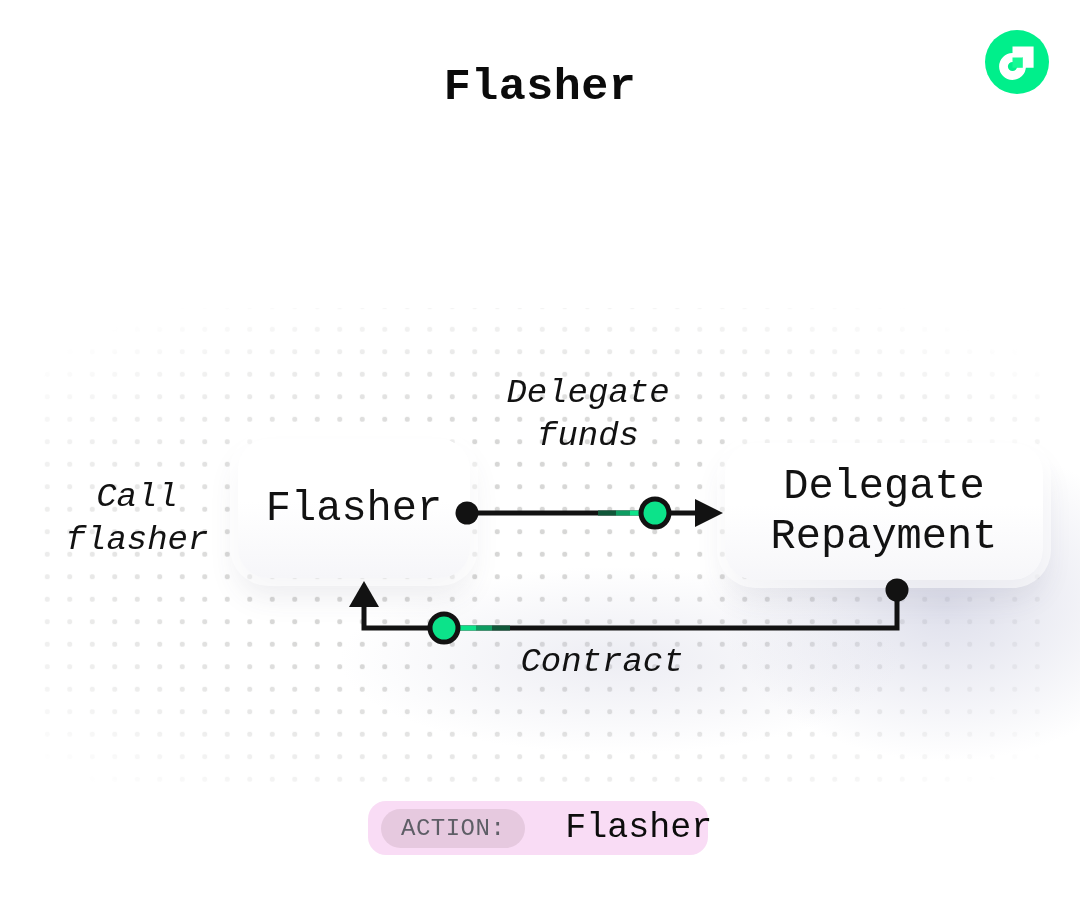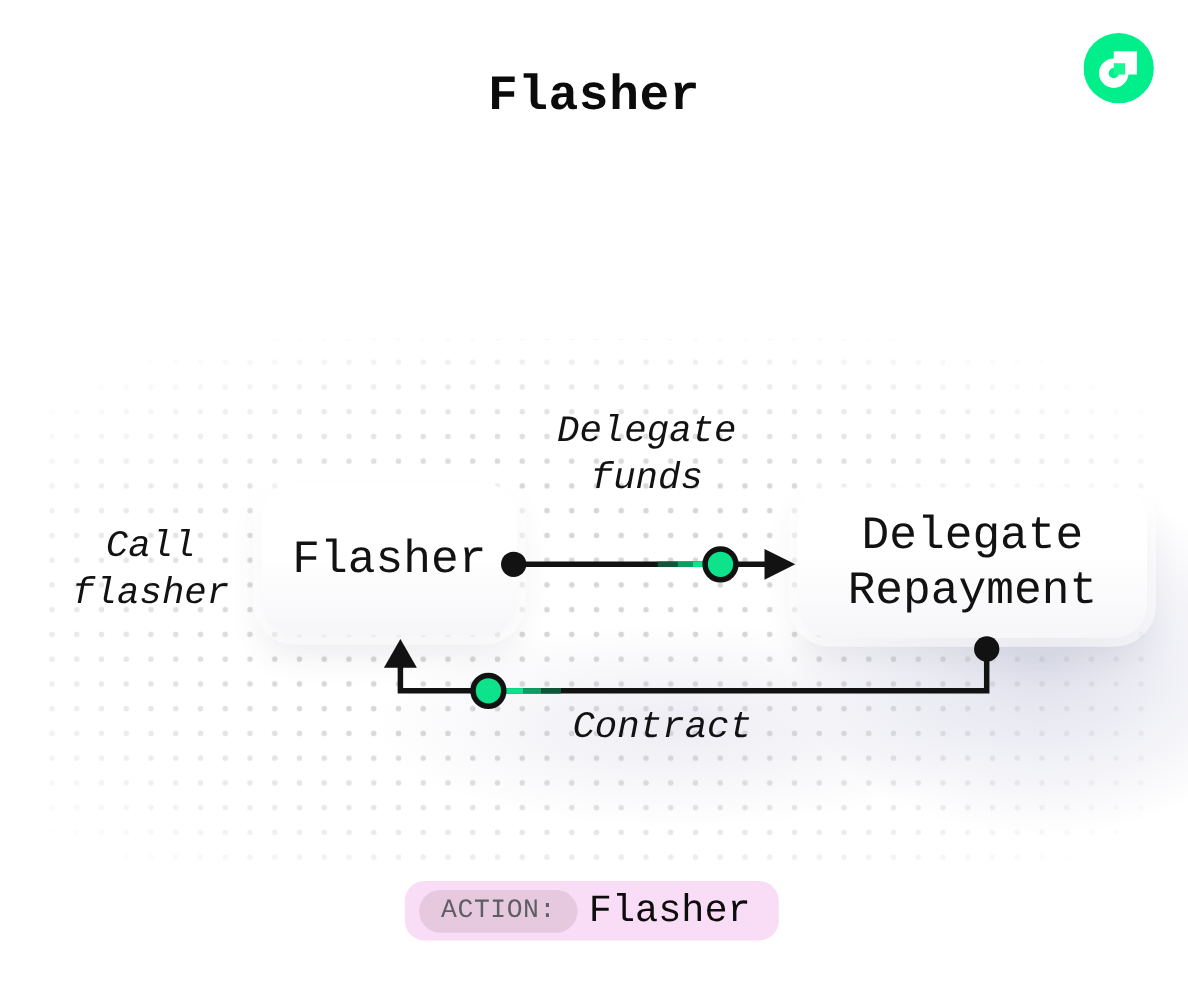--- a/index.html
+++ b/index.html
@@ -51,21 +51,21 @@
   }
   .lbl-delegate{left:468px;top:372px;width:240px;}
   .lbl-call{left:37px;top:476px;width:200px;}
   .lbl-repayment{left:472px;top:641px;width:260px;}
   
   .connectors{position:absolute;left:0;top:0;pointer-events:none;}
   
   .action-badge{
     position:absolute;left:368px;top:801px;width:340px;height:54px;
     background:#f9dcf5;border-radius:18px;
-    display:flex;align-items:center;gap:10px;padding:0 0 0 13px;box-sizing:border-box;
+    display:flex;align-items:center;gap:40px;padding:0 0 0 13px;box-sizing:border-box;
   }
   .action-pill{
     background:#e6c9df;border-radius:999px;padding:6px 20px;
     font-size:24px;letter-spacing:.5px;color:#5e5e66;
   }
   .action-value{font-size:35px;color:#0d0d0d;}
 </style>
 </head>
 <body>
 

